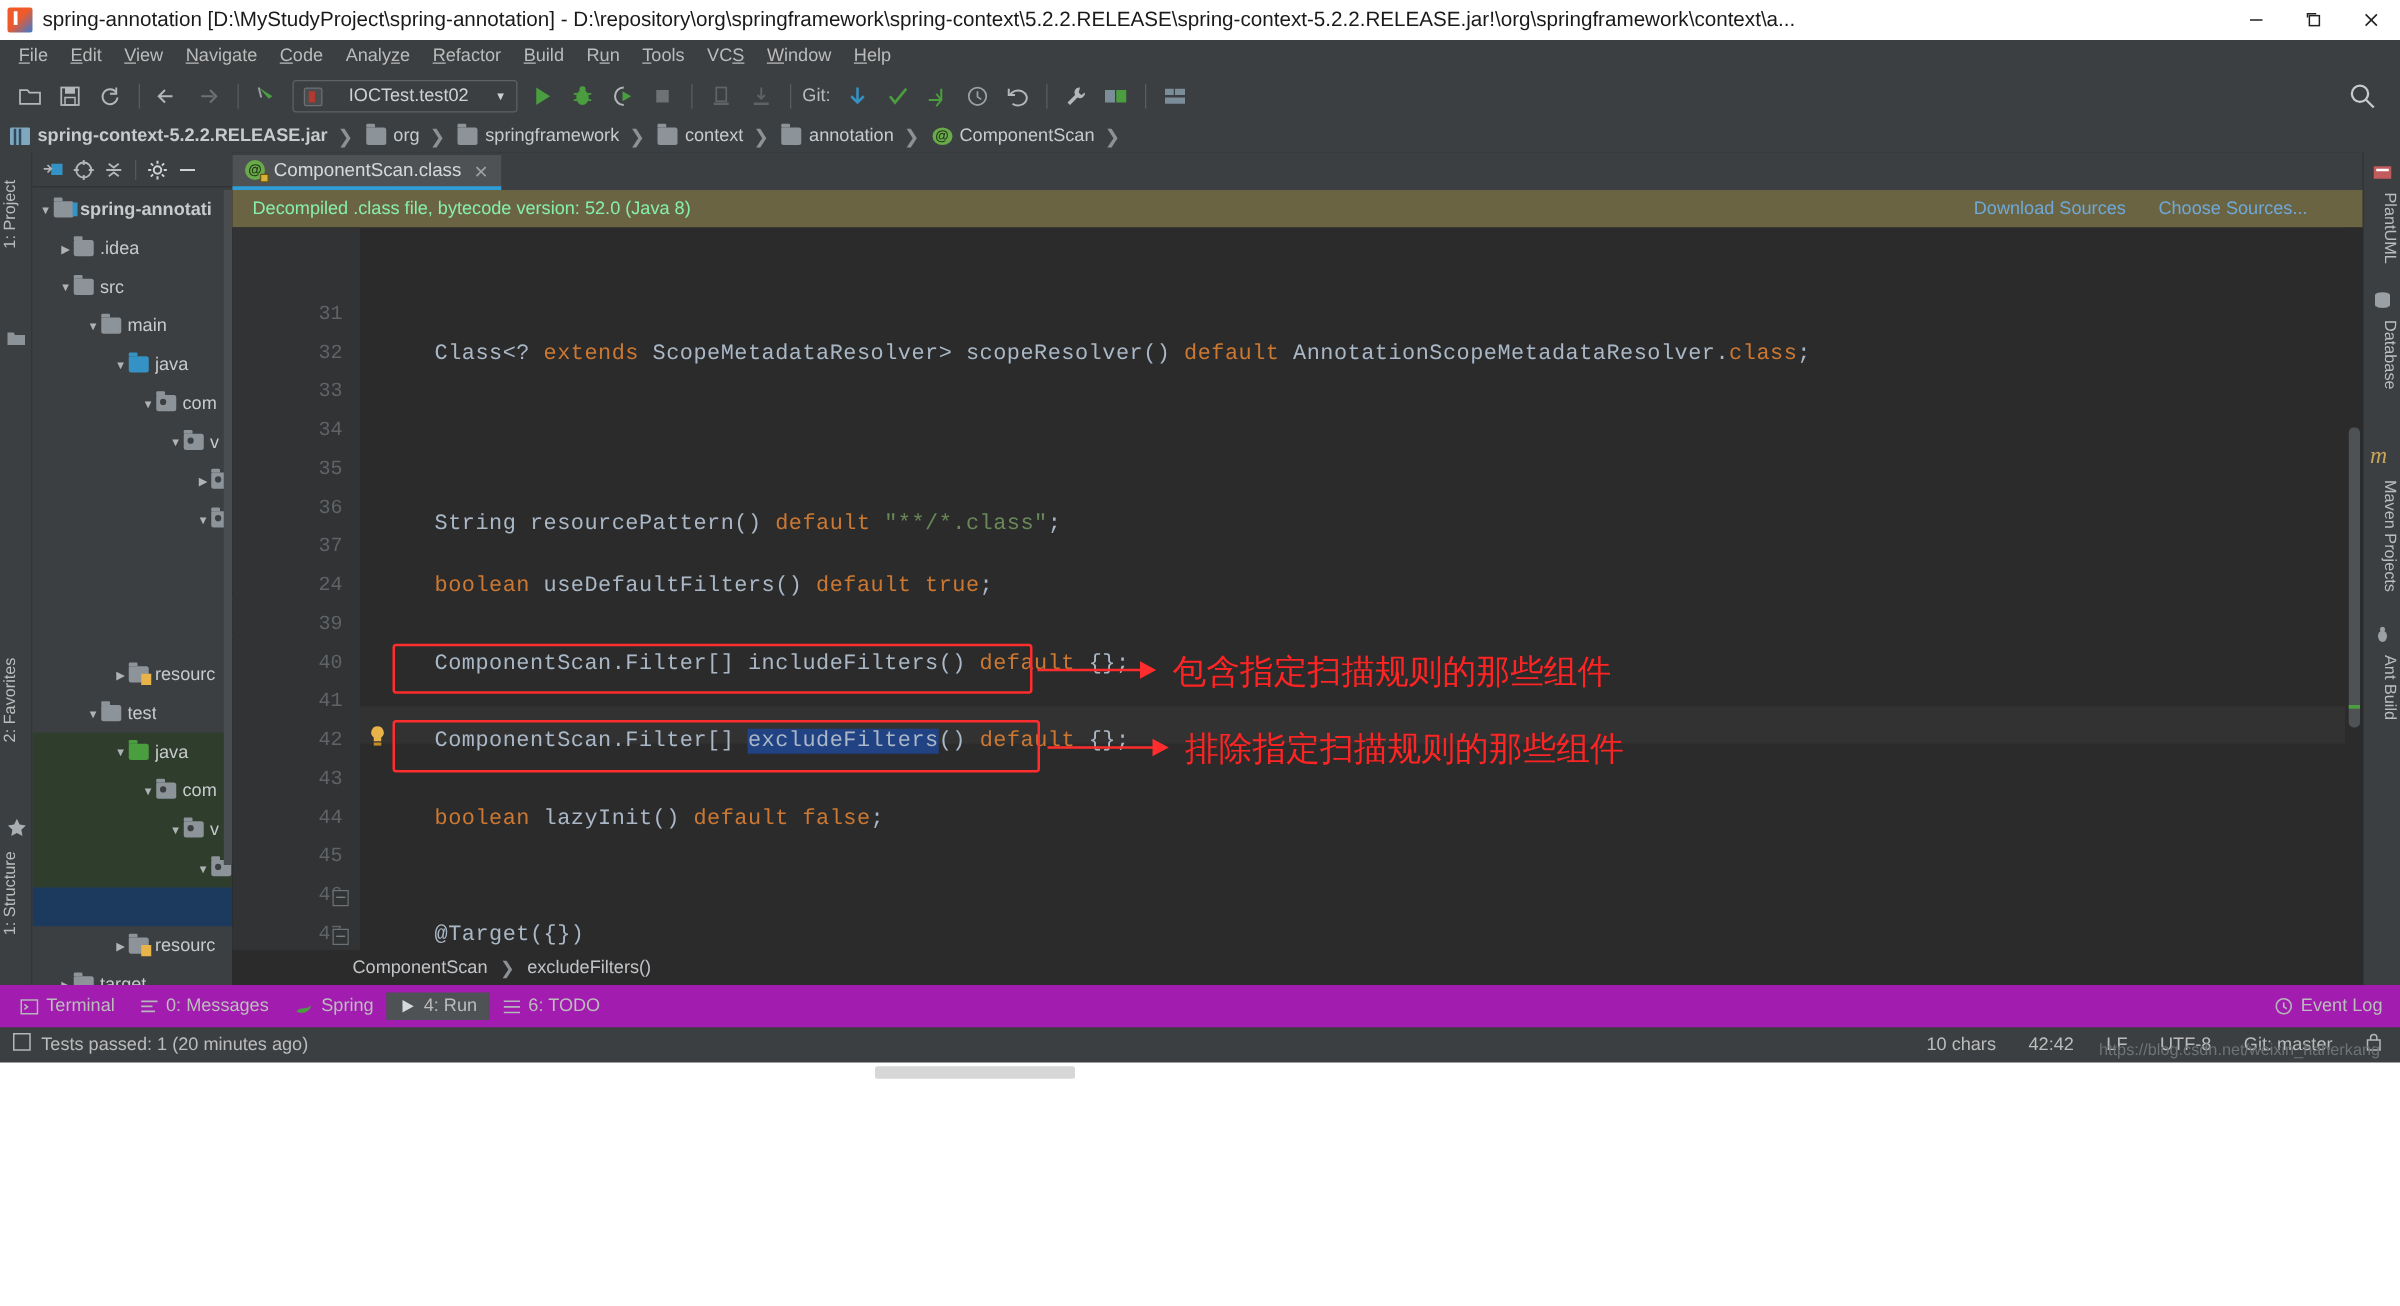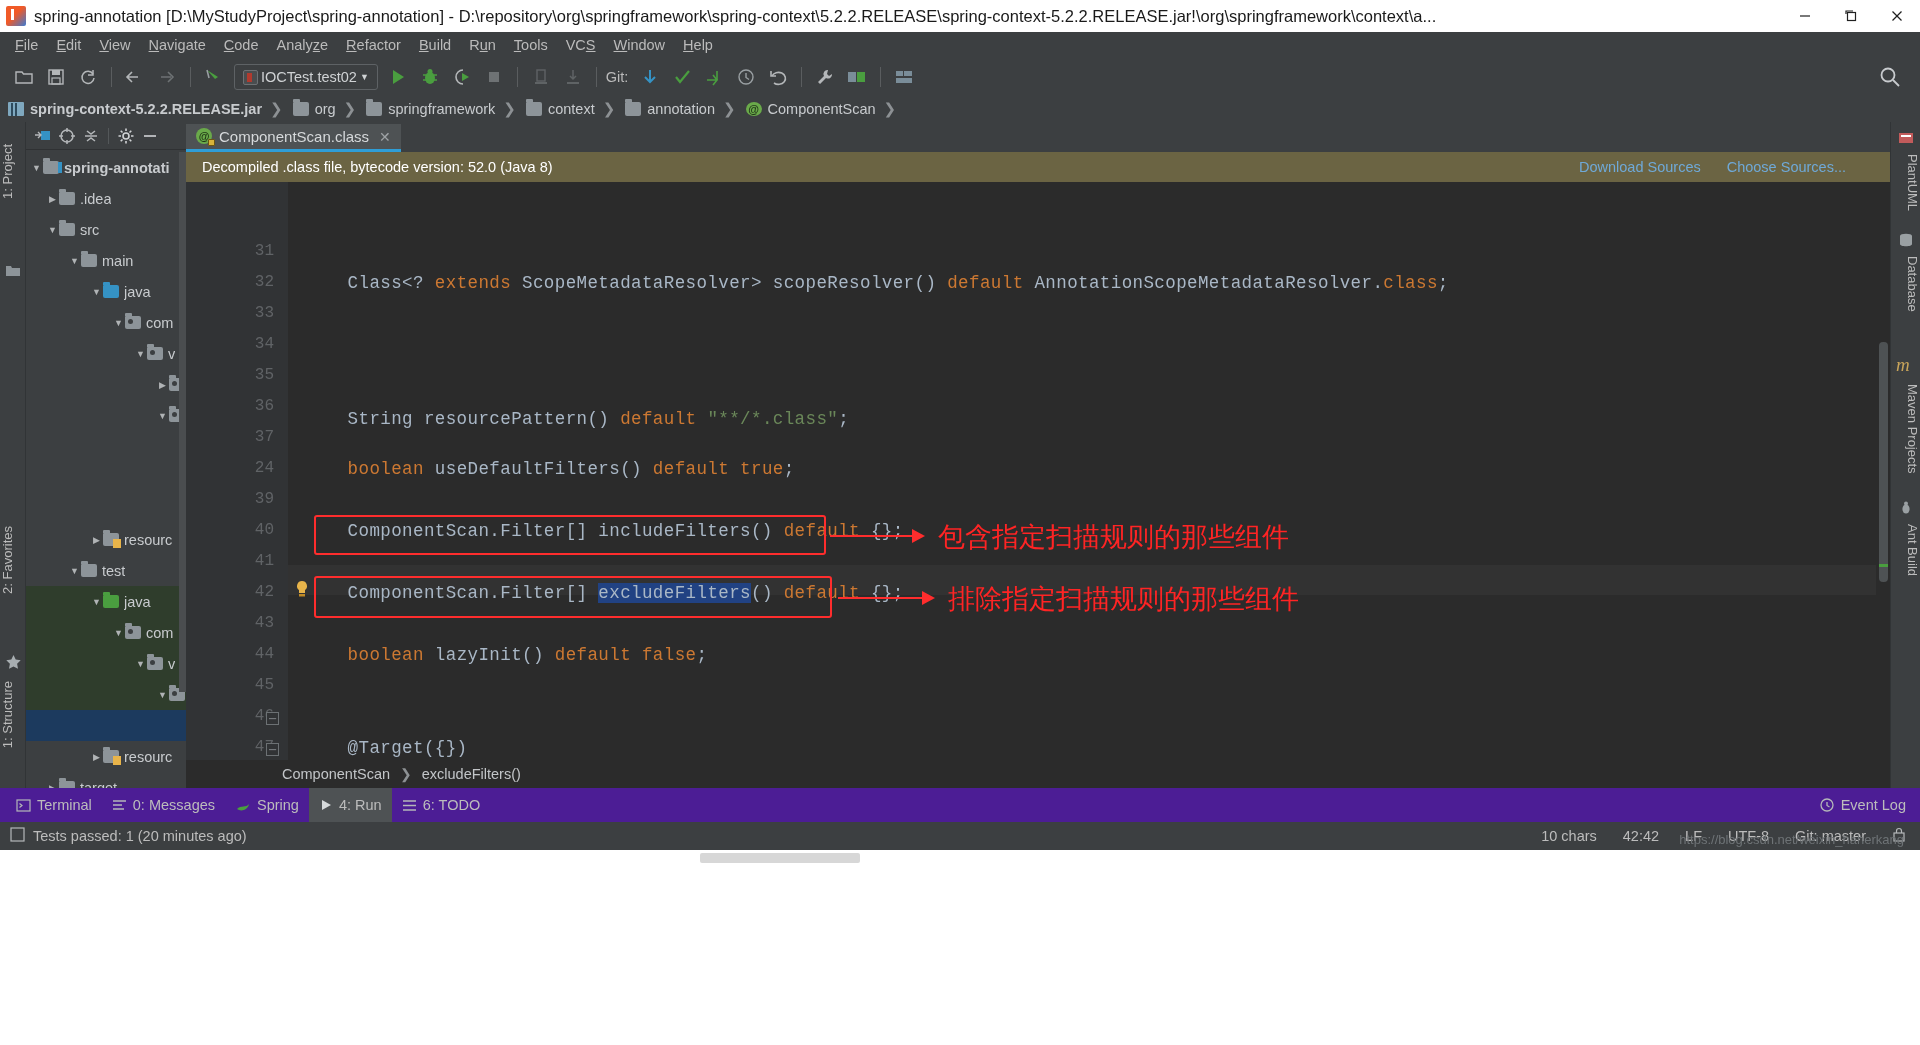--- a/index.html
+++ b/index.html
@@ -48,21 +48,21 @@
 
   
   .toolbar {
     position: absolute; top: 58px; left: 0; width: 1920px; height: 38px;
     background: #3c3f41; display: flex; align-items: center; padding-left: 8px;
   }
   .tb-ic { width: 28px; height: 28px; display:flex; align-items:center; justify-content:center; margin: 0 2px; }
   .tb-sep { width: 1px; height: 20px; background: #5a5d5f; margin: 0 7px; }
   .runcfg {
     display: flex; align-items: center; height: 26px; padding: 0 8px;
-    border: 1px solid #5e6265; border-radius: 3px; margin: 0 4px; gap:3px;
+    border: 1px solid #5e6265; border-radius: 3px; margin: 0 4px; gap:21px;
   }
   .runcfg .cfgicon {
     width: 15px; height: 15px; background:#4a4d4f; border:1px solid #6d7174;
     border-radius:2px; position:relative;
   }
   .runcfg .cfgicon:after{content:"";position:absolute;left:3px;top:2px;width:5px;height:9px;background:#b03a2e;}
   .runcfg .cfgtext { font-size: 14.5px; color: #cfd2d4; white-space: nowrap; }
   .runcfg .cfgarrow { font-size: 9px; color: #cfd2d4; }
   .git-label { font-size: 14.5px; color: #bbbbbb; margin: 0 6px 0 2px; }
   .toolbar .spacer { flex: 1 1 auto; }
@@ -159,21 +159,21 @@
   }
   .tab .tabicon .lock {
     position:absolute; right:-2px; bottom:-1px; width:7px; height:7px;
     background:#d8b33a; border:1px solid #6b5512; border-radius:1px;
   }
 
   .notifbar {
     height: 30px; background: #6b6443; display: flex; align-items: center;
     padding: 0 16px; position: relative;
   }
-  .notifbar .ntext { font-size: 14.5px; color: #ffffff; }
+  .notifbar .ntext { font-size: 14.5px; color: #86efac; }
   .notifbar .nlinks { margin-left: auto; display: flex; gap: 26px; padding-right:28px;}
   .notifbar .nlink { font-size: 14.5px; color: #6fa9d8; }
 
   .codearea { position: relative; height: 606px; background: #2b2b2b; overflow: hidden; }
   .gutter {
     position: absolute; left: 0; top: 0; width: 102px; height: 606px;
     background: #313335;
   }
   .gutter .gl {
     position:absolute; right: 14px; font-size: 16px; color: #606366;
@@ -222,21 +222,21 @@
   .editbottom {
     position: absolute; top: 788px; left: 186px; width: 1704px; height: 26px;
     background: #3c3f41; display: flex; align-items: center; padding-left: 96px;
   }
   .editbottom .bi { font-size: 14.5px; color: #c2c5c8; }
   .editbottom .bsep { color: #8d9194; font-size: 14px; margin: 0 10px; }
 
   
   .bottomstrip {
     position: absolute; top: 788px; left: 0; width: 1920px; height: 34px;
-    background: #4c1d95; display: flex; padding-left: 6px;
+    background: #a21caf; display: flex; align-items: center; padding-left: 6px;
   }
   .btw { display: flex; align-items: center; gap: 6px; padding: 3px 10px; font-size: 14.5px; color: #bcbcbc; white-space:nowrap;}
   .btw.active { background: #4e5254; }
   .bottomstrip .spacer { flex: 1 1 auto; }
   .eventlog { display:flex; align-items:center; gap:6px; padding-right: 14px; font-size:14.5px; color:#bcbcbc;}
 
   
   .statusbar {
     position: absolute; top: 822px; left: 0; width: 1920px; height: 28px;
     background: #3c3f41; display: flex; align-items: center; padding-left: 10px;

